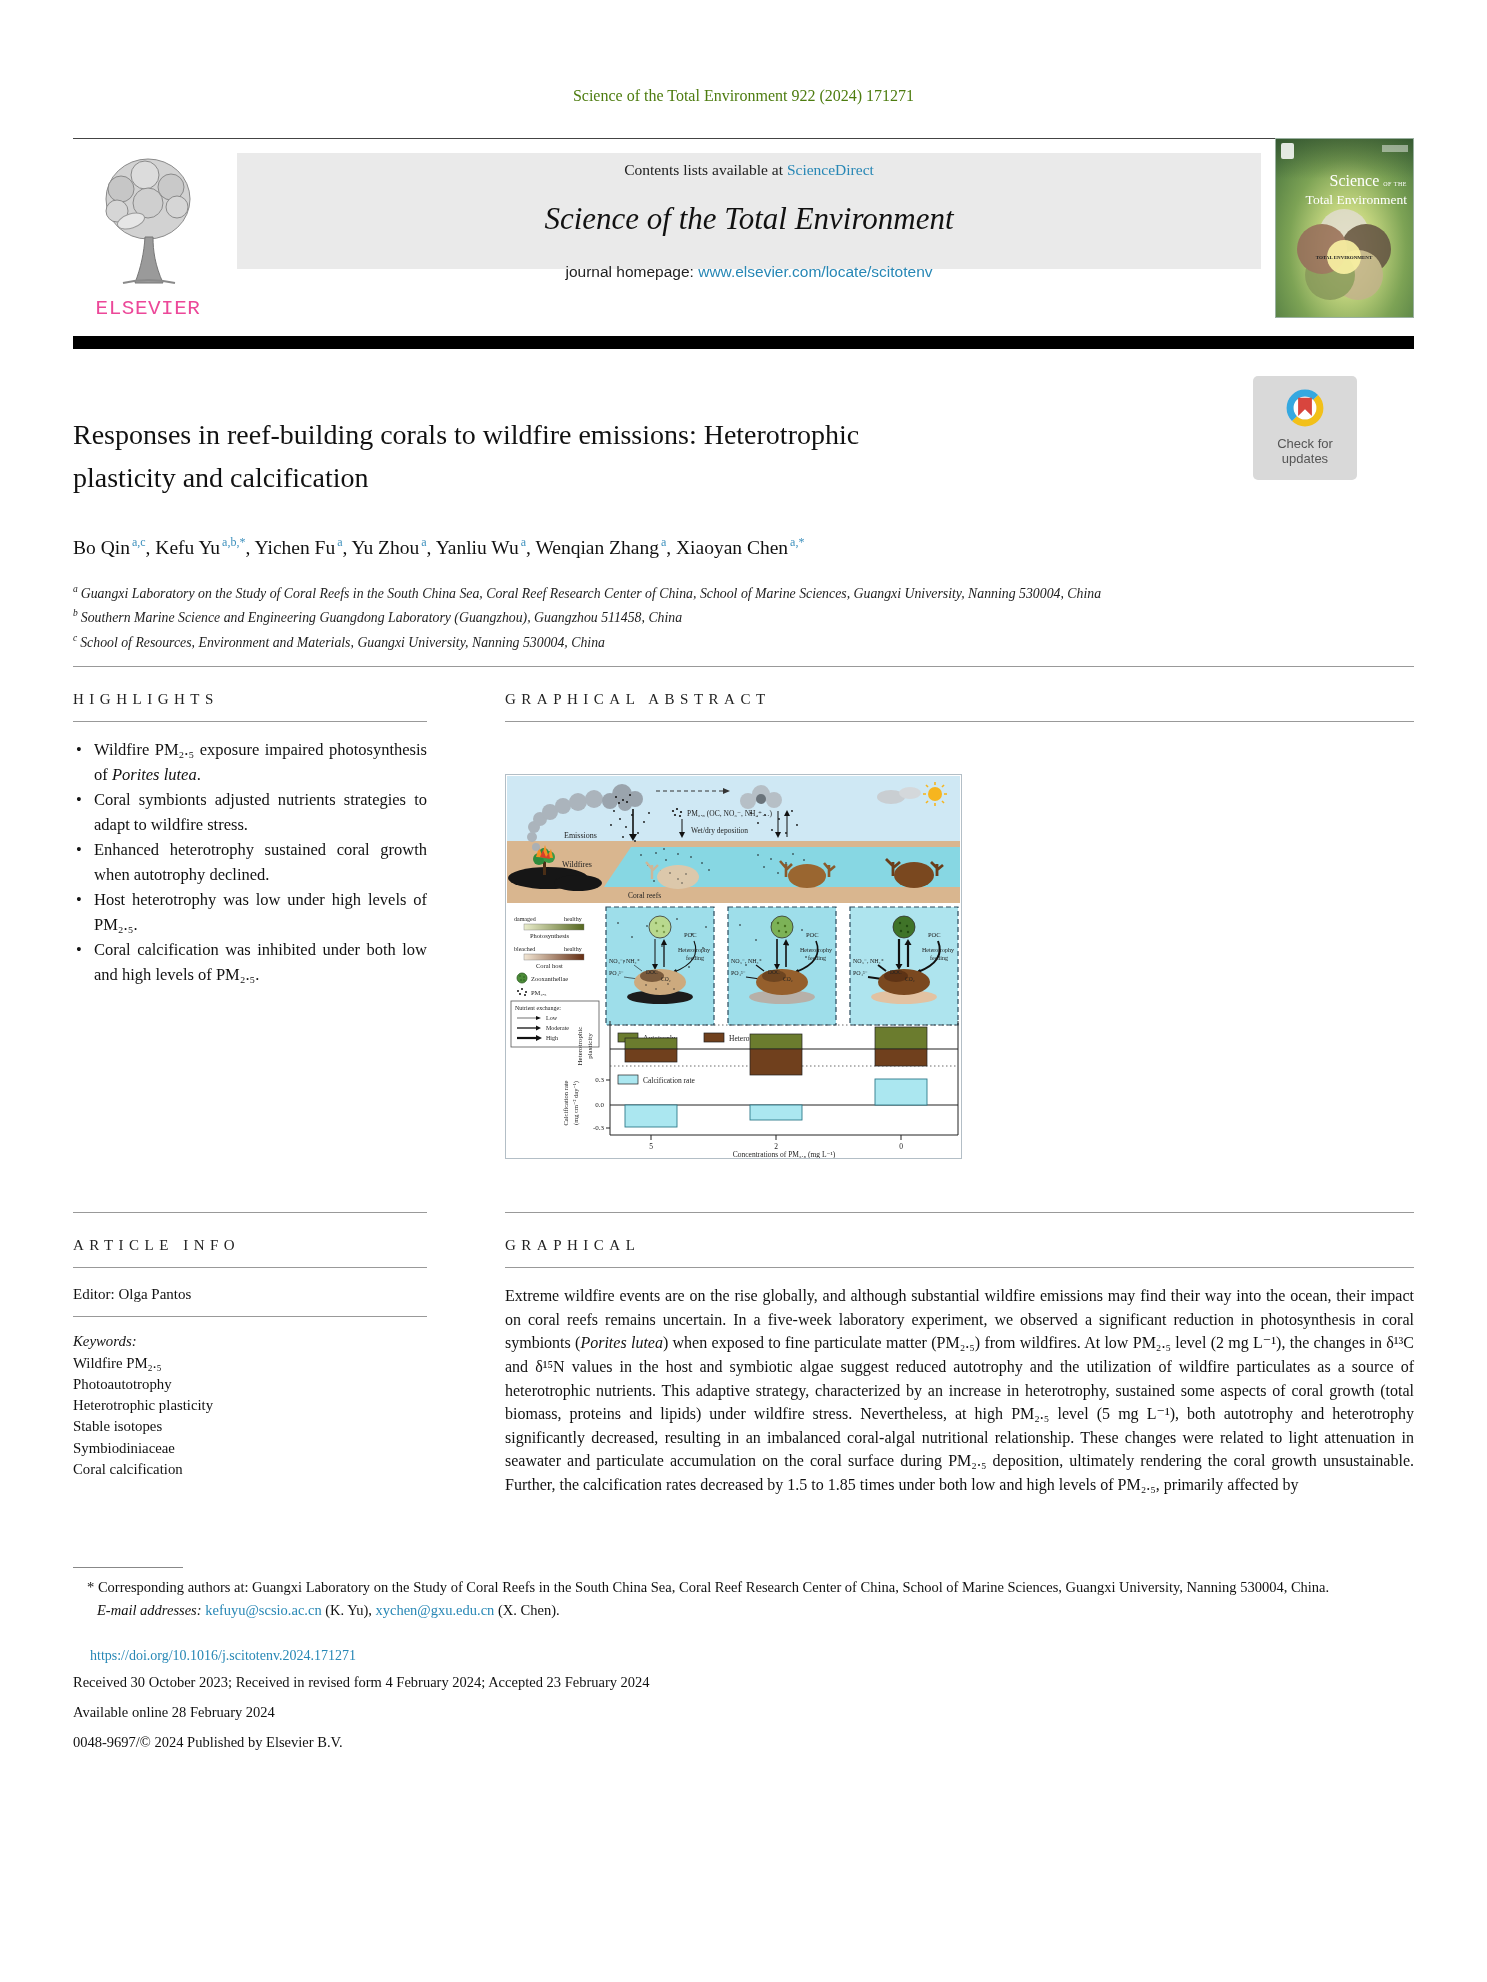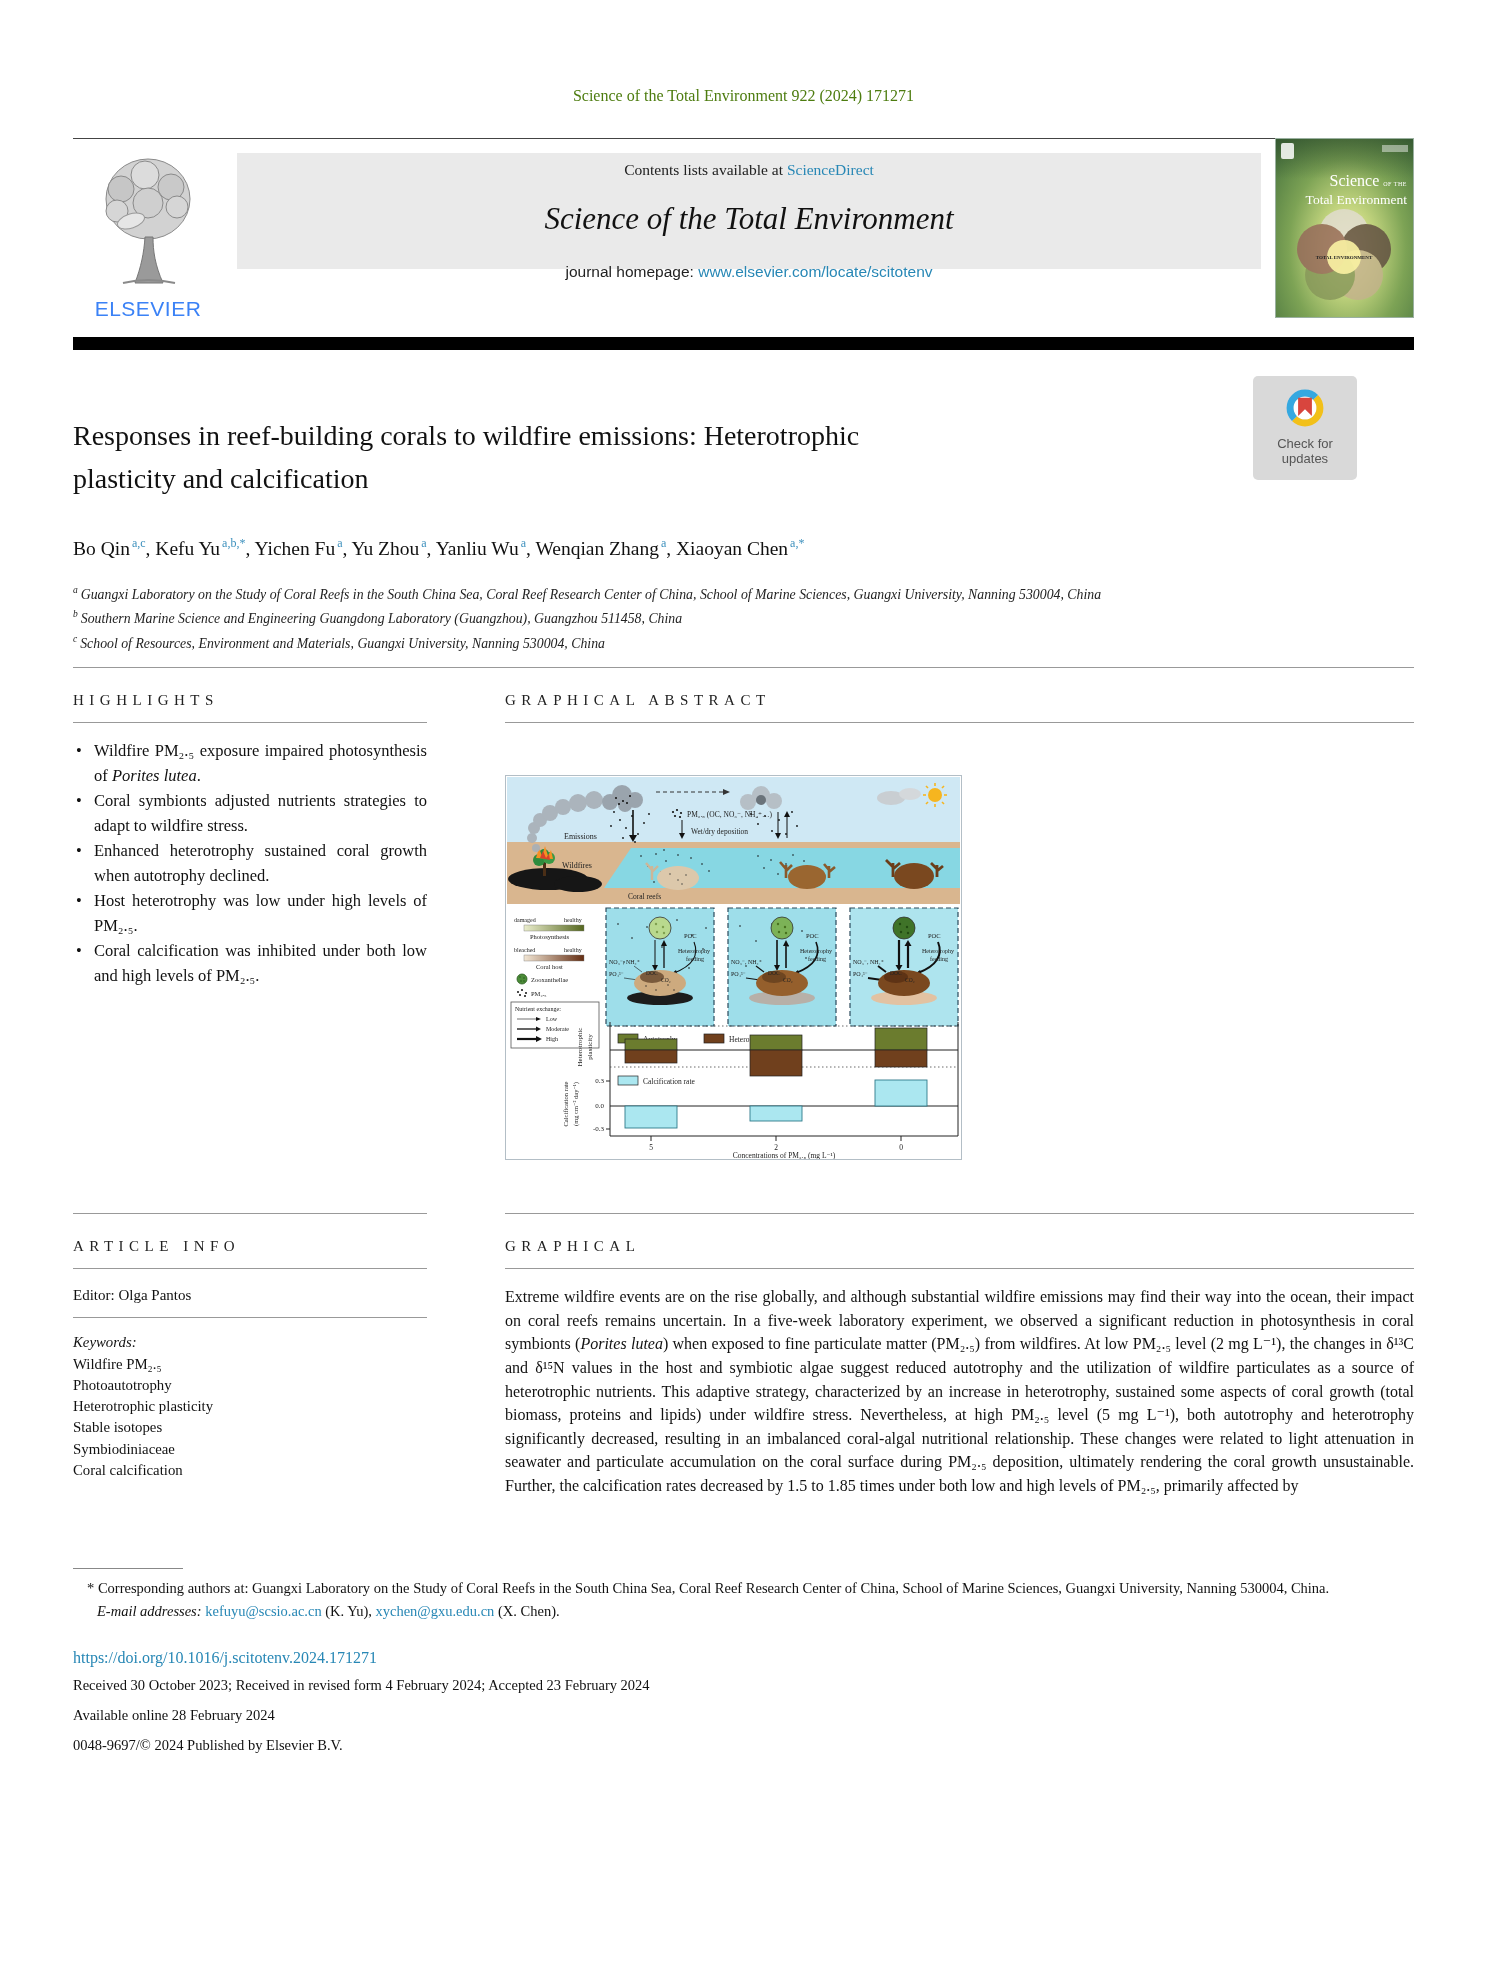--- a/index.html
+++ b/index.html
@@ -5,21 +5,21 @@
   html,body{margin:0;padding:0;background:#fff;}
   .page{position:relative;width:1487px;height:1982px;background:#fff;overflow:hidden;
         font-family:"Liberation Serif","DejaVu Serif",serif;color:#111;}
   .content{padding:0 73px;}
   
   .citation{margin-top:86px;text-align:center;font-size:16px;line-height:19px;color:#4d7c0f;}
   .toprule{border:0;border-top:1.5px solid #444;margin:33px 0 0 0;}
   
   .header-row{display:flex;margin-top:14px;align-items:flex-start;}
   .logo-col{width:150px;text-align:center;padding-top:2px;}
-  .elsevier-text{color:#3b82f6;font-size:21px;letter-spacing:.5px;margin-top:2px;font-family:Liberation Sans, sans-serif;}
+  .elsevier-text{color:#ec4899;font-size:21px;letter-spacing:.5px;margin-top:2px;font-family:Liberation Mono, monospace;}
   .journal-box{flex:1;background:#eaeaea;margin:0 14px;height:116px;text-align:center;padding-top:8px;box-sizing:border-box;}
   .contents-line{font-size:15.5px;color:#222;}
   .journal-title{font-size:31px;color:#111;margin-top:22px;font-style:italic;}
   .homepage-line{font-family:"Liberation Sans","DejaVu Sans",sans-serif;font-size:15.5px;color:#222;margin-top:26px;}
   a.link{color:#2787b5;text-decoration:none;cursor:pointer;}
   .cover{width:137px;height:178px;margin-top:-15px;position:relative;overflow:hidden;border:1px solid #9ab0a0;
          background:radial-gradient(ellipse at 52% 62%, #f4eeae 0%, #c2d47e 28%, #7da355 58%, #436f3c 100%);}
   .cover .cv-top{position:absolute;top:0;left:0;right:0;height:40px;background:linear-gradient(180deg,rgba(40,70,40,.55),rgba(40,70,40,0));}
   .cover .cv-title{position:absolute;top:34px;left:8px;right:6px;text-align:right;color:#fff;line-height:15px;}
   .cover .cv-t1{font-size:16px;}
@@ -57,21 +57,21 @@
   .kw-rule{border:0;border-top:1px solid #999;margin:13px 0 0 0;}
   .kw-label{margin-top:14px;font-size:14.8px;font-style:italic;line-height:21.3px;}
   .kw{font-size:14.8px;line-height:21.3px;}
   .abstract-p{margin:16px 0 0 0;font-size:16px;line-height:23.6px;text-align:justify;}
   
   .footnote{margin-top:70px;}
   .fn-rule{border:0;border-top:1px solid #888;width:110px;margin:0;}
   .fn-corr{margin-top:8px;font-size:14.5px;line-height:22px;text-align:justify;text-indent:14px;}
   .fn-email{margin-top:4px;font-size:14.5px;text-indent:24px;}
   .fn-email .lbl{font-style:italic;}
-  .fn-doi{margin-top:29px;font-size:16px;}
+  .fn-doi{margin-top:29px;font-size:14px;margin-left:17px;}
   .fn-line{margin-top:7px;font-size:14.5px;line-height:23px;}
   svg text{font-family:"Liberation Serif","DejaVu Serif",serif;fill:#222;}
 </style>
 </head>
 <body>
 
 <div class="page">
 
   <div class="content">
     <div class="citation">Science of the Total Environment 922 (2024) 171271</div>

